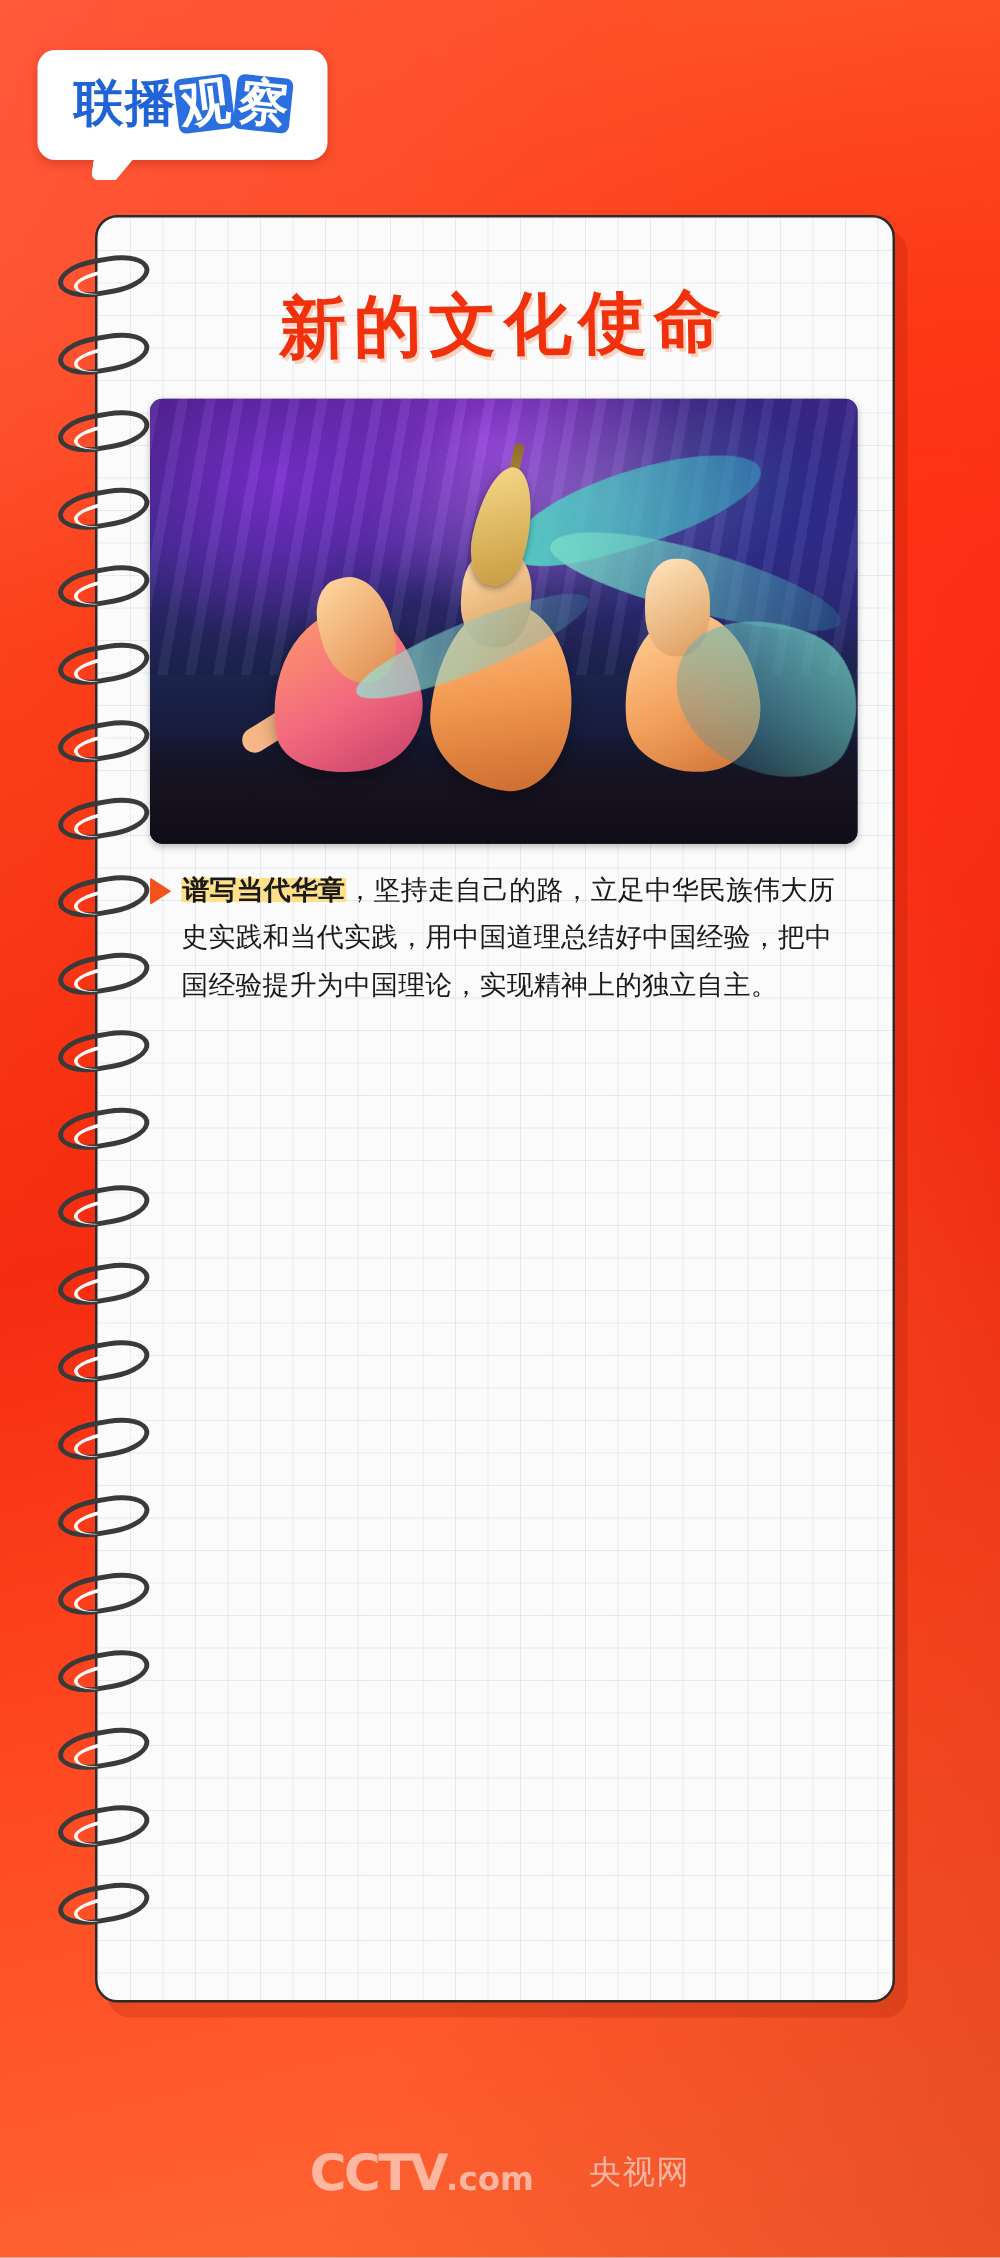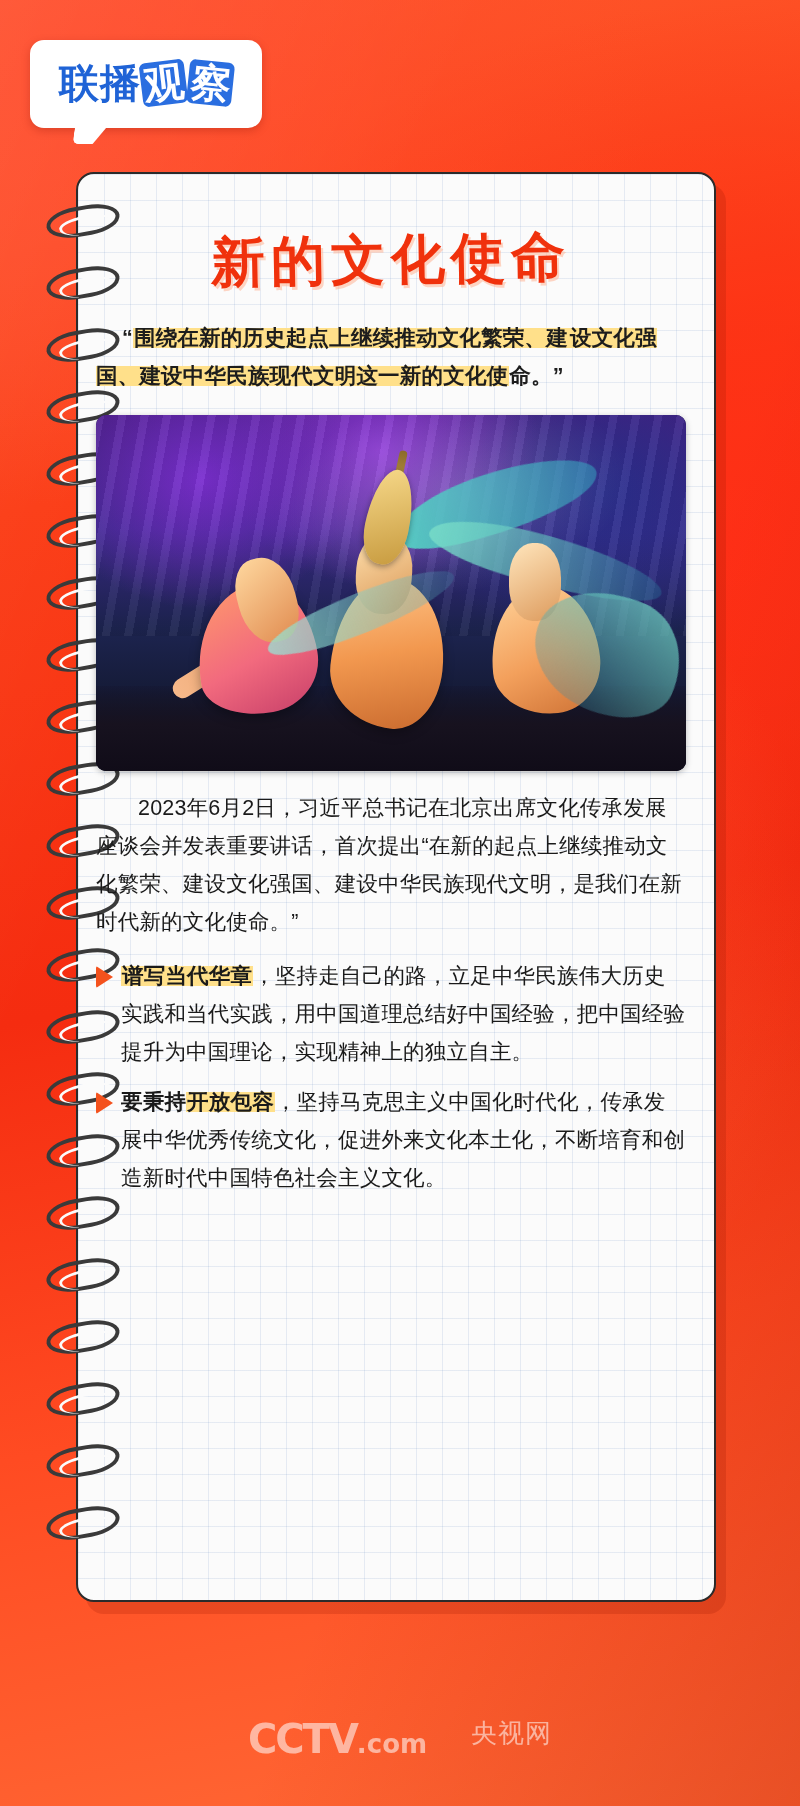--- a/index.html
+++ b/index.html
@@ -134,21 +134,21 @@
     border-radius: 50%;
     border-top: 3px solid #fbfbfb;
     border-left: 3px solid #fbfbfb;
   }
 
   
   .content {
     position: absolute;
     left: 34px; top: 0;
     width: 640px; height: 1430px;
-    padding: 34px 30px 20px 20px;
+    padding: 34px 30px 20px 44px;
   }
   .title {
     text-align: center;
     margin: 18px 0 22px 0;
     font-family: "DejaVu Serif", serif;
     font-weight: bold;
     font-size: 54px;
     letter-spacing: 6px;
     color: #f0310c;
     text-shadow: 2px 3px 0 rgba(255,180,150,0.55);
@@ -341,20 +341,21 @@
     font-weight: bold;
     padding: 0 1px;
   }
   .btext b { font-weight: bold; }
 
   
   .footer {
     position: absolute;
     left: 0; right: 0; bottom: 44px;
     display: flex;
+    align-items: center;
     justify-content: center;
     gap: 10px;
     opacity: 0.55;
   }
   .cctv {
     font-family: "DejaVu Sans", sans-serif;
     font-weight: bold;
     font-size: 40px;
     letter-spacing: -2px;
     color: #ffffff;
@@ -412,23 +413,20 @@
     <div class="ring" style="top:1116px"></div>
     <div class="ring" style="top:1178px"></div>
     <div class="ring" style="top:1240px"></div>
     <div class="ring" style="top:1302px"></div>
   </div>
 
   <div class="content">
 
     <h1 class="title">新的文化使命</h1>
 
-    <div class="quote">
-      <span>“</span><span class="mk">围绕在新的历史起点上继续推动文化繁荣、建</span><span class="mk">设文化强国、建设中华民族现代文明这一新的文化使</span><span>命。</span><span>”</span>
-    </div>
 
     <div class="photo">
       <div class="stage-bg"></div>
       <div class="stage-curtain"></div>
       <div class="spot"></div>
       <div class="ribbon r1"></div>
       <div class="ribbon r2"></div>
       <div class="stage-floor"></div>
       <div class="d d1-leg"></div>
       <div class="d d1-skirt"></div>
@@ -436,32 +434,27 @@
       <div class="d d3-skirt"></div>
       <div class="d d3-body"></div>
       <div class="d d2-skirt"></div>
       <div class="d d2-body"></div>
       <div class="d pipa-neck"></div>
       <div class="d pipa"></div>
       <div class="ribbon r3"></div>
       <div class="ribbon r4"></div>
     </div>
 
-    <p class="para">2023年6月2日，习近平总书记在北京出席文化传承发展座谈会并发表重要讲话，首次提出“在新的起点上继续推动文化繁荣、建设文化强国、建设中华民族现代文明，是我们在新时代新的文化使命。”</p>
 
 
     <div class="bullet">
       <span class="tri"></span>
       <span class="btext"><span class="mk">谱写当代华章</span><span>，坚持走自己的路，立足中华民族伟大历史实践和当代实践，用中国道理总结好中国经验，把中国经验提升为中国理论，实现精神上的独立自主。</span></span>
     </div>
 
-    <div class="bullet">
-      <span class="tri"></span>
-      <span class="btext"><b>要秉持</b><span class="mk">开放包容</span><span>，坚持马克思主义中国化时代化，传承发展中华优秀传统文化，促进外来文化本土化，不断培育和创造新时代中国特色社会主义文化。</span></span>
-    </div>
 
 
   </div>
 </div>
 
 <div class="footer">
   <div class="cctv"><span>CCTV</span><span class="dotcom">.com</span></div>
   <div class="cnwrap">央视网</div>
 </div>
 

